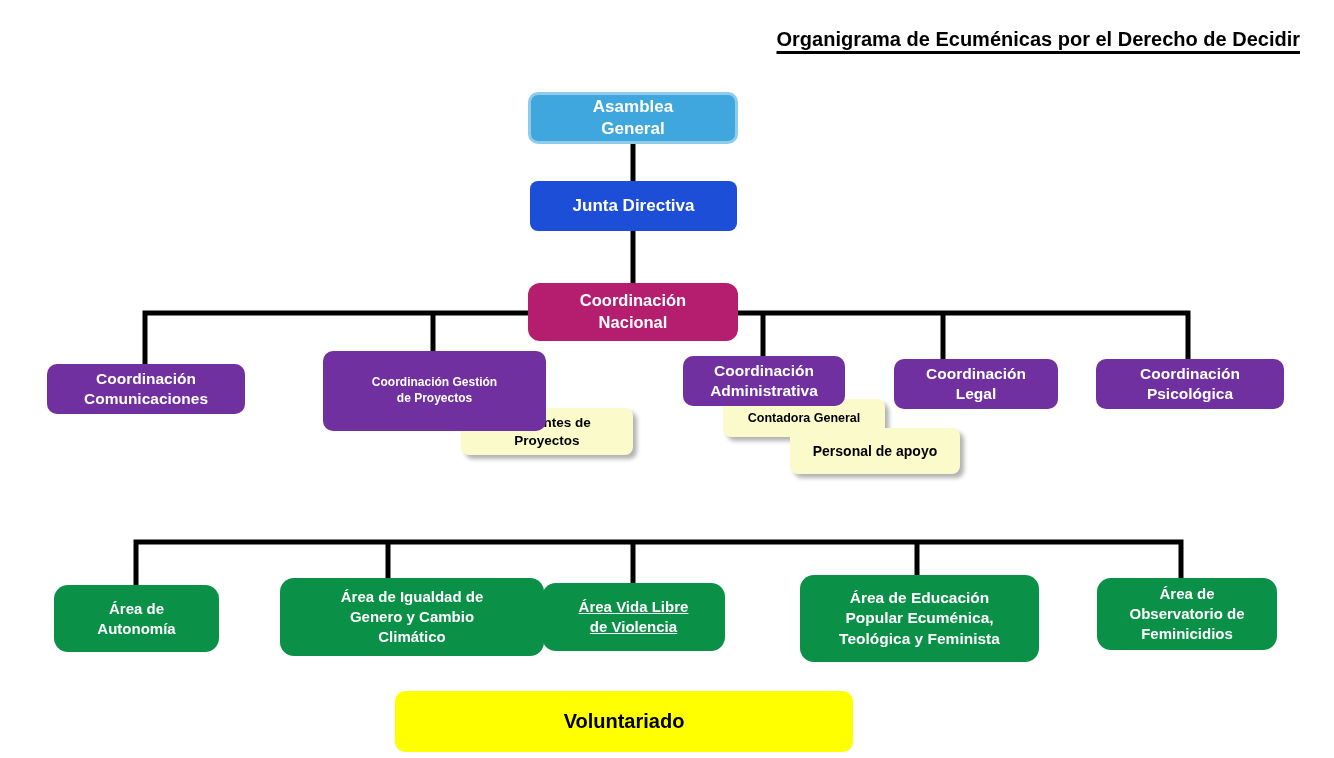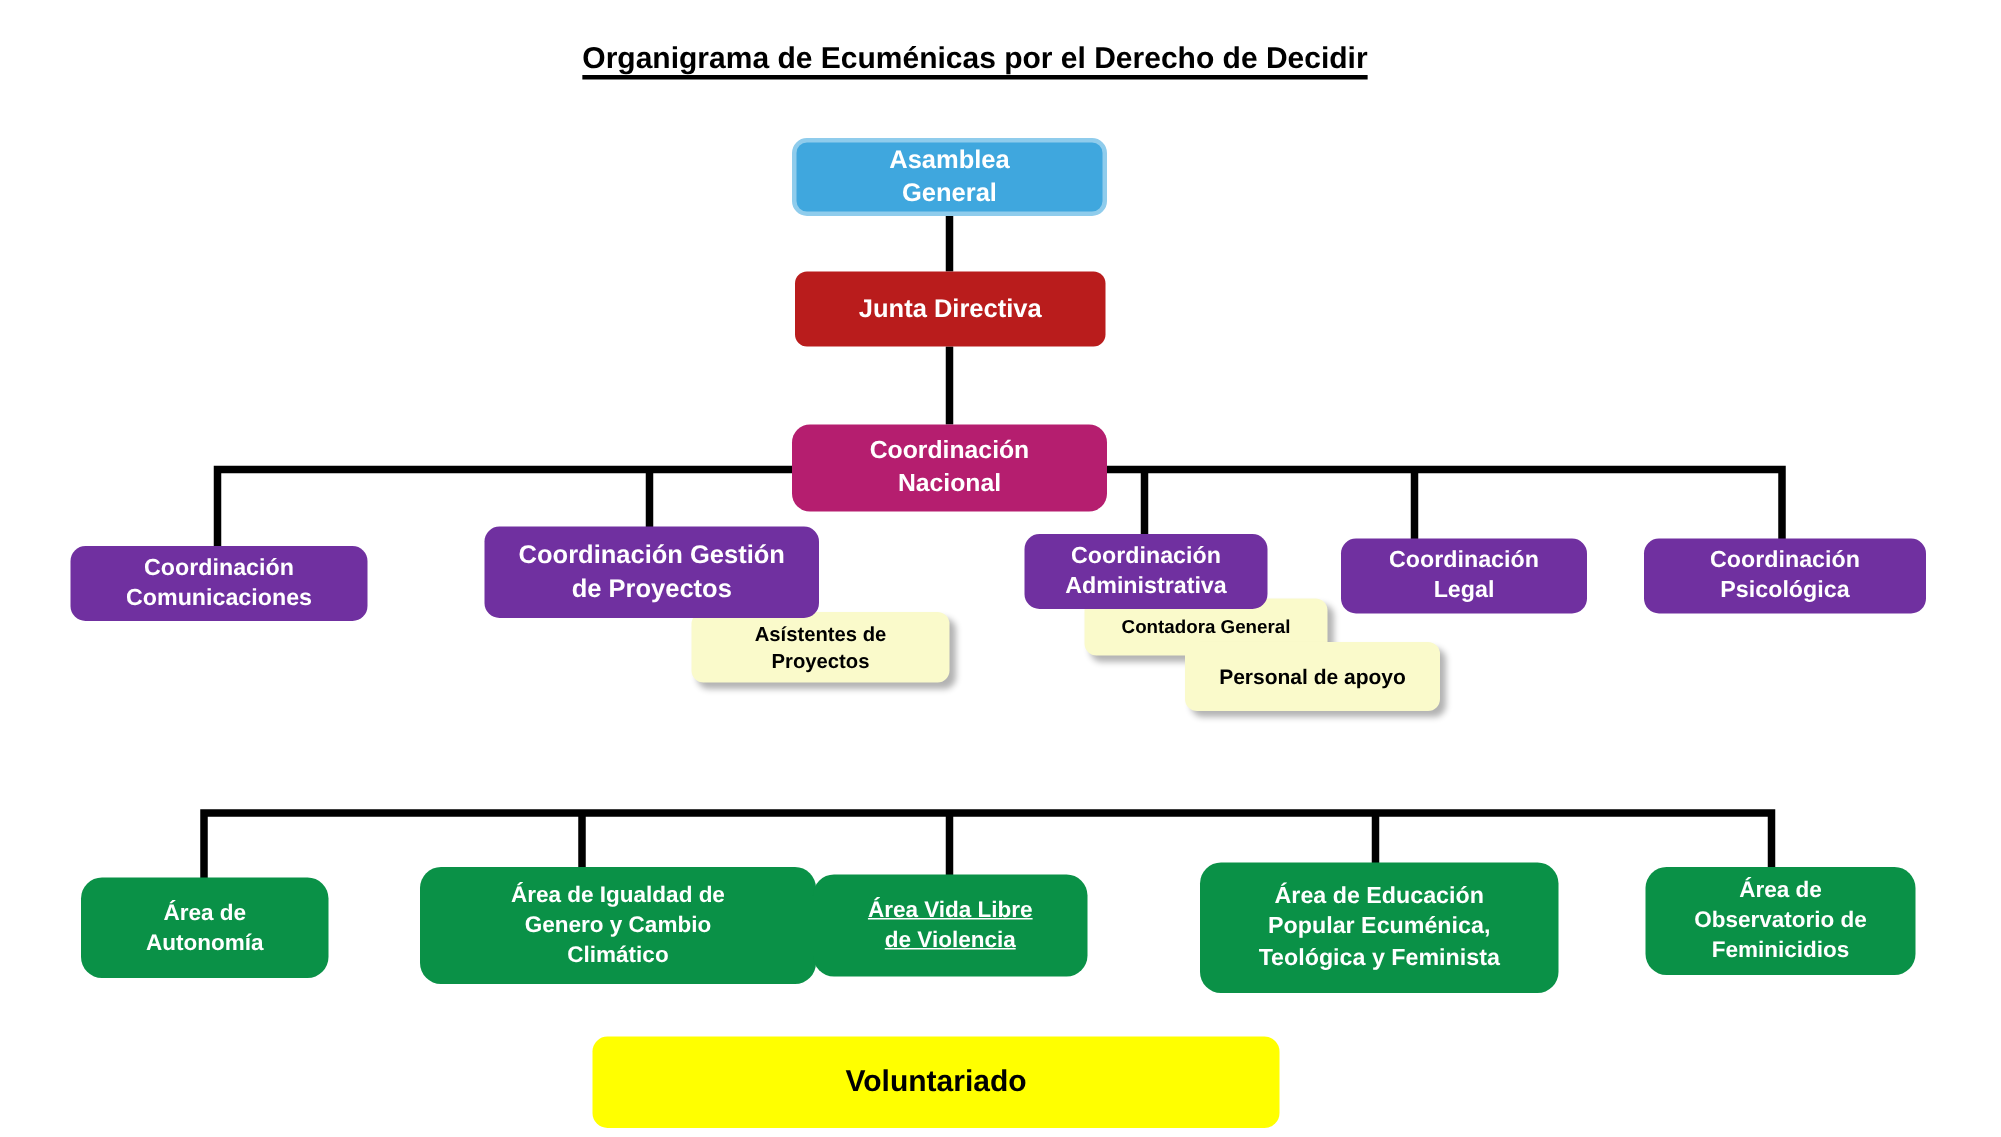--- a/index.html
+++ b/index.html
@@ -14,21 +14,21 @@
   #connectors {
     position: absolute;
     left: 0; top: 0;
     z-index: 0;
   }
   .title {
     position: absolute;
     left: 0;
     top: 28px;
     width: 1300px;
-    text-align: center;
+    text-align: right;
     font-size: 20px;
     font-weight: bold;
     color: #000000;
     text-decoration: underline;
     text-decoration-thickness: 2.5px;
     text-underline-offset: 5px;
     z-index: 4;
   }
   .node {
     position: absolute;
@@ -36,34 +36,34 @@
     align-items: center;
     justify-content: center;
     text-align: center;
     font-weight: bold;
     color: #ffffff;
     line-height: 1.32;
     box-sizing: border-box;
   }
   .node .lbl { white-space: pre-line; }
   .c-lightblue { background: #3fa7de; border: 3px solid #8fccec; border-radius: 10px; justify-content: center; }
-  .c-blue      { background: #b91c1c; border-radius: 8px; }
+  .c-blue      { background: #1d4ed8; border-radius: 8px; }
   .c-magenta   { background: #b51e6f; border-radius: 12px; }
   .c-purple    { background: #7030a0; border-radius: 10px; z-index: 3; }
   .c-note      { background: #fafacb; border-radius: 8px; color: #000000;
                  box-shadow: 4px 4px 4px rgba(0,0,0,0.30); }
   .c-green     { background: #0a9147; border-radius: 14px; }
   .c-yellow    { background: #ffff00; border-radius: 10px; color: #000000; }
 
   
   #n-asamblea      { left: 528px; top: 92px;  width: 210px; height: 52px; font-size: 17px; z-index: 2; }
   #n-junta         { left: 530px; top: 181px; width: 207px; height: 50px; font-size: 17px; z-index: 2; }
   #n-nacional      { left: 528px; top: 283px; width: 210px; height: 58px; font-size: 16.5px; z-index: 2; }
   #n-comunicaciones{ left: 47px;  top: 364px; width: 198px; height: 50px; font-size: 15.5px; }
-  #n-gestion       { left: 323px; top: 351px; width: 223px; height: 61px; font-size: 17px; }
+  #n-gestion       { left: 323px; top: 351px; width: 223px; height: 80px; font-size: 12px; }
   #n-asistentes    { left: 461px; top: 408px; width: 172px; height: 47px; font-size: 13.5px; z-index: 1; }
   #n-administrativa{ left: 683px; top: 356px; width: 162px; height: 50px; font-size: 15.5px; }
   #n-contadora     { left: 723px; top: 399px; width: 162px; height: 38px; font-size: 12.5px; z-index: 1; }
   #n-personal      { left: 790px; top: 428px; width: 170px; height: 46px; font-size: 14px; z-index: 2; }
   #n-legal         { left: 894px; top: 359px; width: 164px; height: 50px; font-size: 15.5px; }
   #n-psicologica   { left: 1096px; top: 359px; width: 188px; height: 50px; font-size: 15.5px; }
   #n-autonomia     { left: 54px;  top: 585px; width: 165px; height: 67px; font-size: 15px; z-index: 1; }
   #n-igualdad      { left: 280px; top: 578px; width: 264px; height: 78px; font-size: 15px; z-index: 1; }
   #n-vidalibre     { left: 542px; top: 583px; width: 183px; height: 68px; font-size: 15px; z-index: 1; text-decoration: underline; }
   #n-educacion     { left: 800px; top: 575px; width: 239px; height: 87px; font-size: 15.5px; z-index: 1; }

